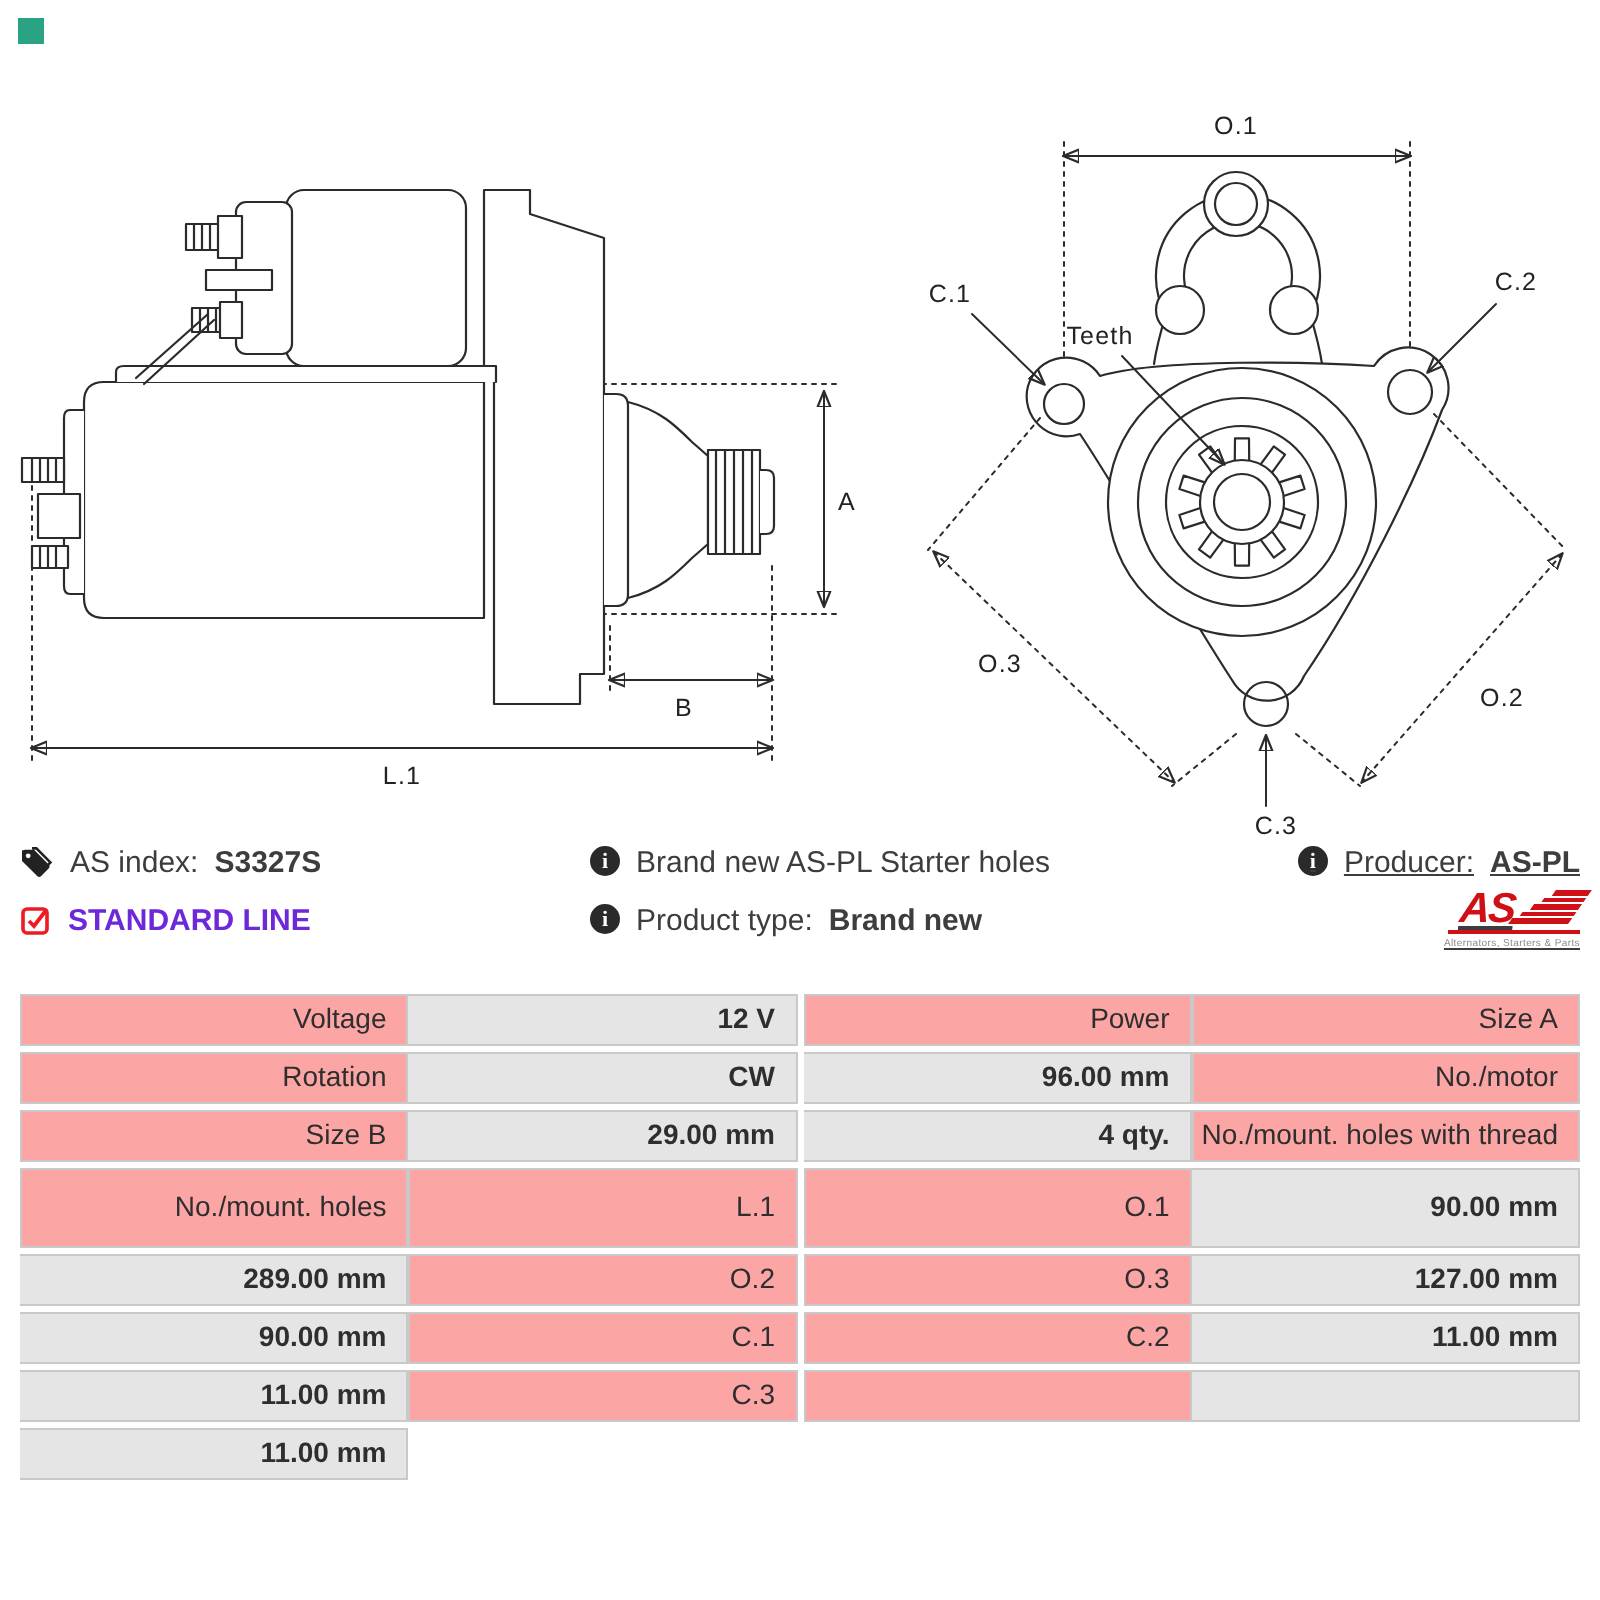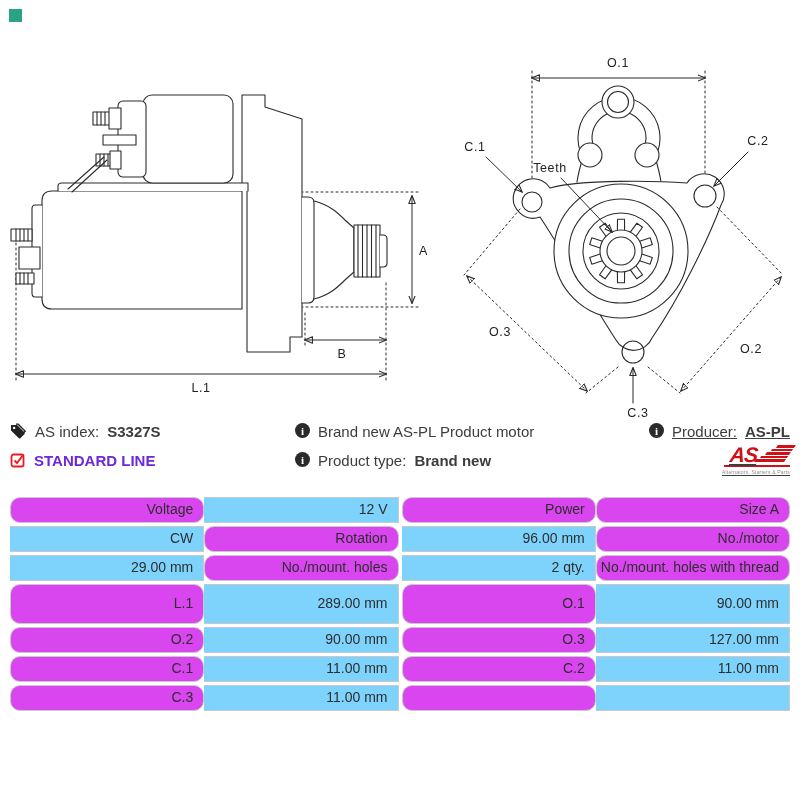--- a/index.html
+++ b/index.html
@@ -48,22 +48,22 @@
   .as-sub { font-size:5px; color:#8a8a8a; letter-spacing:0.2px; white-space:nowrap; margin-top:1.5px; }
 
   
   .spec-table { position:absolute; top:497px; left:10px; right:10px;
                 display:grid; grid-template-columns:1fr 3px 1fr; }
   .half { display:grid; grid-template-columns:1fr 1fr; row-gap:3px;
           grid-template-rows:26px 26px 26px 40px 26px 26px 26px 26px; }
   .cell { display:flex; align-items:center; justify-content:flex-end;
           padding-right:10px; font-size:14px; color:#2e2e2e;
           border:1px solid #c9c9c9; line-height:1.25; text-align:right; }
-  .lbl { background:#d946ef;border-radius:10px; }
-  .val { background:#7dd3fc; border-left:none; }
+  .lbl { background:#fca5a5; }
+  .val { background:#e5e5e5; border-left:none;font-weight:bold; }
 </style>
 </head>
 <body>
 
 <div class="screen">
 
   <div class="corner-marker" style="background:#2aa384;"></div>
 
   <svg class="drawing" style="left:8px; top:85px;" width="422" height="312" viewBox="0 0 422 312">
     <defs>
@@ -175,21 +175,21 @@
         <rect x="1.5" y="2.5" width="12" height="12" rx="2" stroke="#ed1b24" fill="none" stroke-width="1.8"></rect>
         <path d="M4.5 8.5 L7 11 L13.5 2.5" stroke="#ed1b24" fill="none" stroke-width="1.9"></path>
       </svg>
       <span>STANDARD LINE</span>
     </div>
   </div>
 
   <div class="info-col" style="left:295px;">
     <div class="info-line">
       <span class="i-icon"></span>
-      <span>Brand new AS-PL Product motor</span>
+      <span>Brand new AS-PL Starter holes</span>
     </div>
     <div class="info-line">
       <span class="i-icon"></span>
       <span>Product type:</span>
       <span class="b">Brand new</span>
     </div>
   </div>
 
   <div class="info-col" style="right:10px; align-items:flex-end; gap:3px;text-decoration:underline;">
     <div class="info-line">
@@ -210,40 +210,41 @@
       </div>
       <div class="as-underline"></div>
       <div class="as-sub">Alternators, Starters &amp; Parts</div>
     </div>
   </div>
 
   <div class="spec-table">
     <div class="half">
       <div class="cell lbl">Voltage</div>
       <div class="cell val">12 V</div>
+      <div class="cell lbl">Rotation</div>
       <div class="cell val">CW</div>
-      <div class="cell lbl">Rotation</div>
+      <div class="cell lbl">Size B</div>
       <div class="cell val">29.00 mm</div>
       <div class="cell lbl">No./mount. holes</div>
       <div class="cell lbl">L.1</div>
       <div class="cell val">289.00 mm</div>
       <div class="cell lbl">O.2</div>
       <div class="cell val">90.00 mm</div>
       <div class="cell lbl">C.1</div>
       <div class="cell val">11.00 mm</div>
       <div class="cell lbl">C.3</div>
       <div class="cell val">11.00 mm</div>
     </div>
     <div></div>
     <div class="half">
       <div class="cell lbl">Power</div>
       <div class="cell lbl">Size A</div>
       <div class="cell val">96.00 mm</div>
       <div class="cell lbl">No./motor</div>
-      <div class="cell val">2 qty.</div>
+      <div class="cell val">4 qty.</div>
       <div class="cell lbl">No./mount. holes with thread</div>
       <div class="cell lbl">O.1</div>
       <div class="cell val">90.00 mm</div>
       <div class="cell lbl">O.3</div>
       <div class="cell val">127.00 mm</div>
       <div class="cell lbl">C.2</div>
       <div class="cell val">11.00 mm</div>
       <div class="cell lbl"></div>
       <div class="cell val"></div>
     </div>

